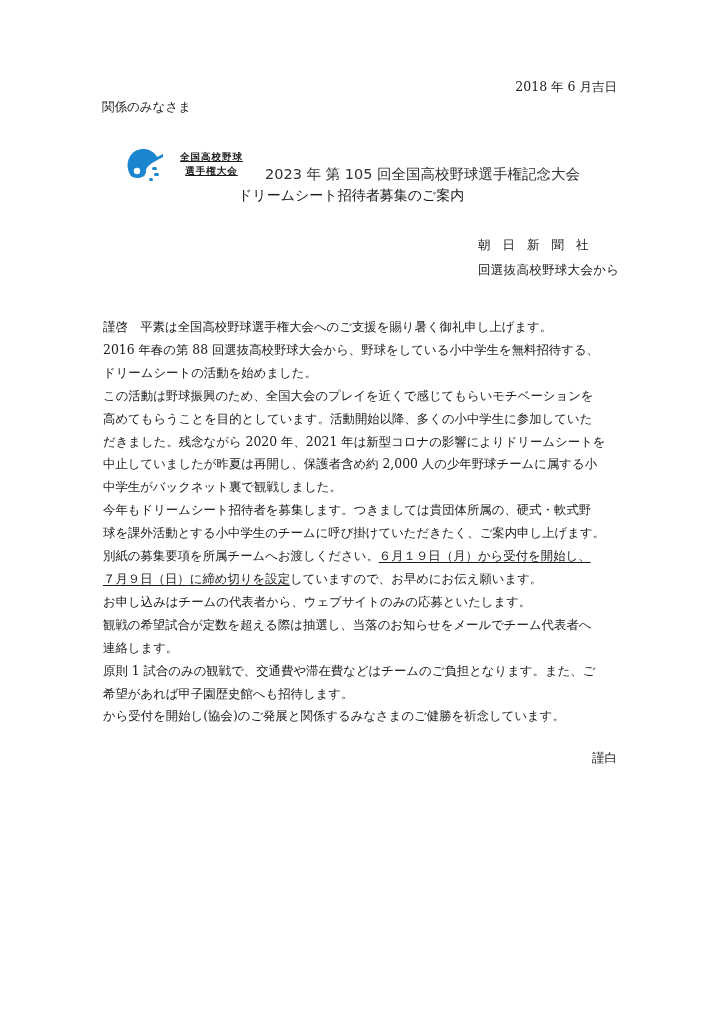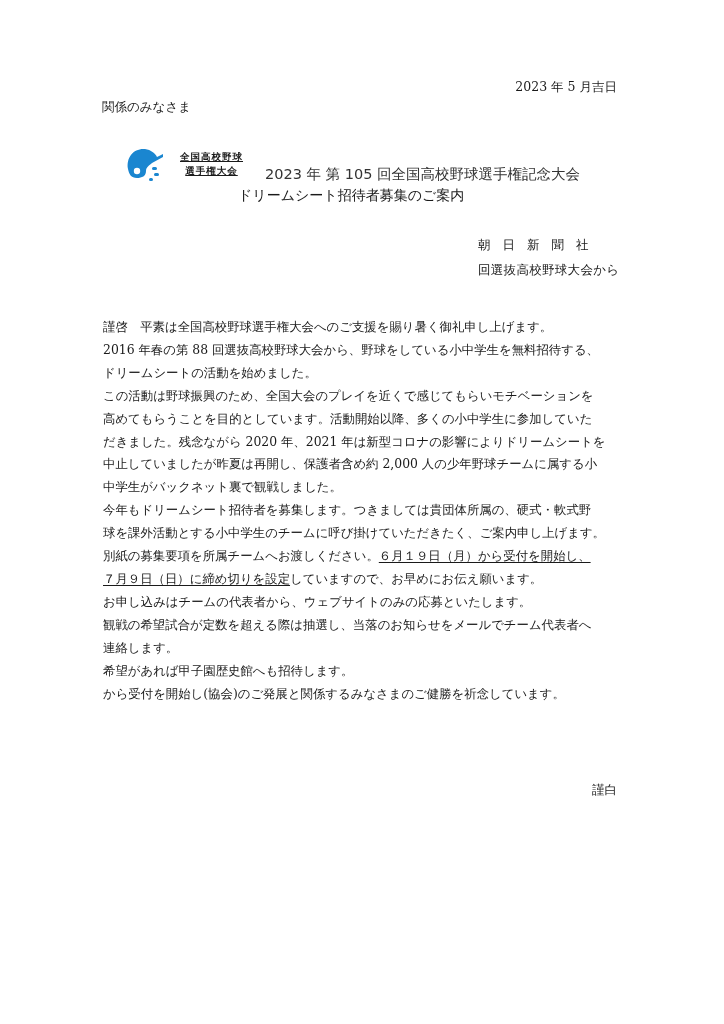--- a/index.html
+++ b/index.html
@@ -12,26 +12,26 @@
   .logo-text { left: 180px; top: 150px; font-family: "DejaVu Sans", sans-serif; font-weight: bold;
                font-size: 9.5px; line-height: 14px; text-align: center; letter-spacing: 1px; text-decoration: underline; }
   .title { left: 265px; top: 157px; font-family: "DejaVu Sans", "Liberation Sans", sans-serif;
            font-size: 14.5px; color: #333; margin-top: 8px; }
   .subtitle { left: 238px; top: 187px; font-size: 14px; }
   .org1 { left: 478px; top: 237px; font-size: 12.5px; letter-spacing: 12px; }
   .org2 { left: 478px; top: 262px; font-size: 12.5px; letter-spacing: 0.3px; }
   .body { left: 103px; top: 316px; width: 530px; font-size: 12.4px; line-height: 22.9px; }
   .body .line { display: block; white-space: nowrap; }
   .u { text-decoration: underline; text-underline-offset: 2px; }
-  .closing { right: 107px; top: 750px; font-size: 12.5px; margin-top: 32px; }
+  .closing { right: 107px; top: 750px; font-size: 12.5px; }
 </style>
 </head>
 <body>
 
-<div class="abs date">2023 年 5 月吉日</div>
+<div class="abs date">2018 年 6 月吉日</div>
 <div class="abs addressee">関係のみなさま</div>
 
 <div class="abs logo">
   <svg width="40" height="40" viewBox="0 0 40 40">
     <path d="M4 26 C2 14 10 5 21 6 C27 7 31 10 33 14 L39 11 L39 14 L28 20 C26 22 22 24 22 28 C22 33 18 35 13 35 C7 35 5 31 4 26 Z" fill="#1a86d0"></path>
     <circle cx="13" cy="28" r="3.2" fill="#ffffff"></circle>
     <rect x="28" y="24" width="5" height="3" rx="1.5" fill="#1a86d0"></rect>
     <rect x="30" y="30" width="5" height="3" rx="1.5" fill="#1a86d0"></rect>
     <rect x="25" y="35" width="4" height="3" rx="1.5" fill="#1a86d0"></rect>
   </svg>
@@ -56,17 +56,18 @@
   <span class="line">だきました。残念ながら 2020 年、2021 年は新型コロナの影響によりドリームシートを</span>
   <span class="line">中止していましたが昨夏は再開し、保護者含め約 2,000 人の少年野球チームに属する小</span>
   <span class="line">中学生がバックネット裏で観戦しました。</span>
   <span class="line">今年もドリームシート招待者を募集します。つきましては貴団体所属の、硬式・軟式野</span>
   <span class="line">球を課外活動とする小中学生のチームに呼び掛けていただきたく、ご案内申し上げます。</span>
   <span class="line"><span>別紙の募集要項を所属チームへお渡しください。</span><span class="u">６月１９日（月）から受付を開始し、</span></span>
   <span class="line"><span class="u">７月９日（日）に締め切りを設定</span><span>していますので、お早めにお伝え願います。</span></span>
   <span class="line">お申し込みはチームの代表者から、ウェブサイトのみの応募といたします。</span>
   <span class="line">観戦の希望試合が定数を超える際は抽選し、当落のお知らせをメールでチーム代表者へ</span>
   <span class="line">連絡します。</span>
+  <span class="line">原則 1 試合のみの観戦で、交通費や滞在費などはチームのご負担となります。また、ご</span>
   <span class="line">希望があれば甲子園歴史館へも招待します。</span>
   <span class="line">から受付を開始し(協会)のご発展と関係するみなさまのご健勝を祈念しています。</span>
 </div>
 
 <div class="abs closing">謹白</div>
 
 </body></html>

